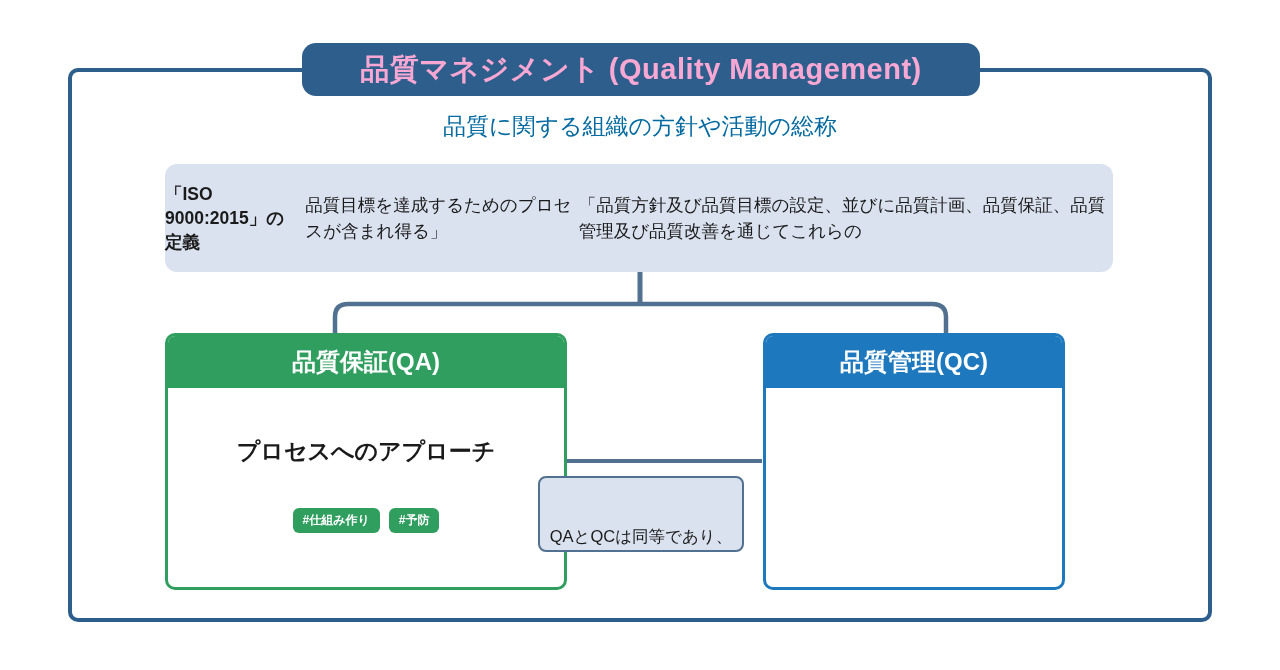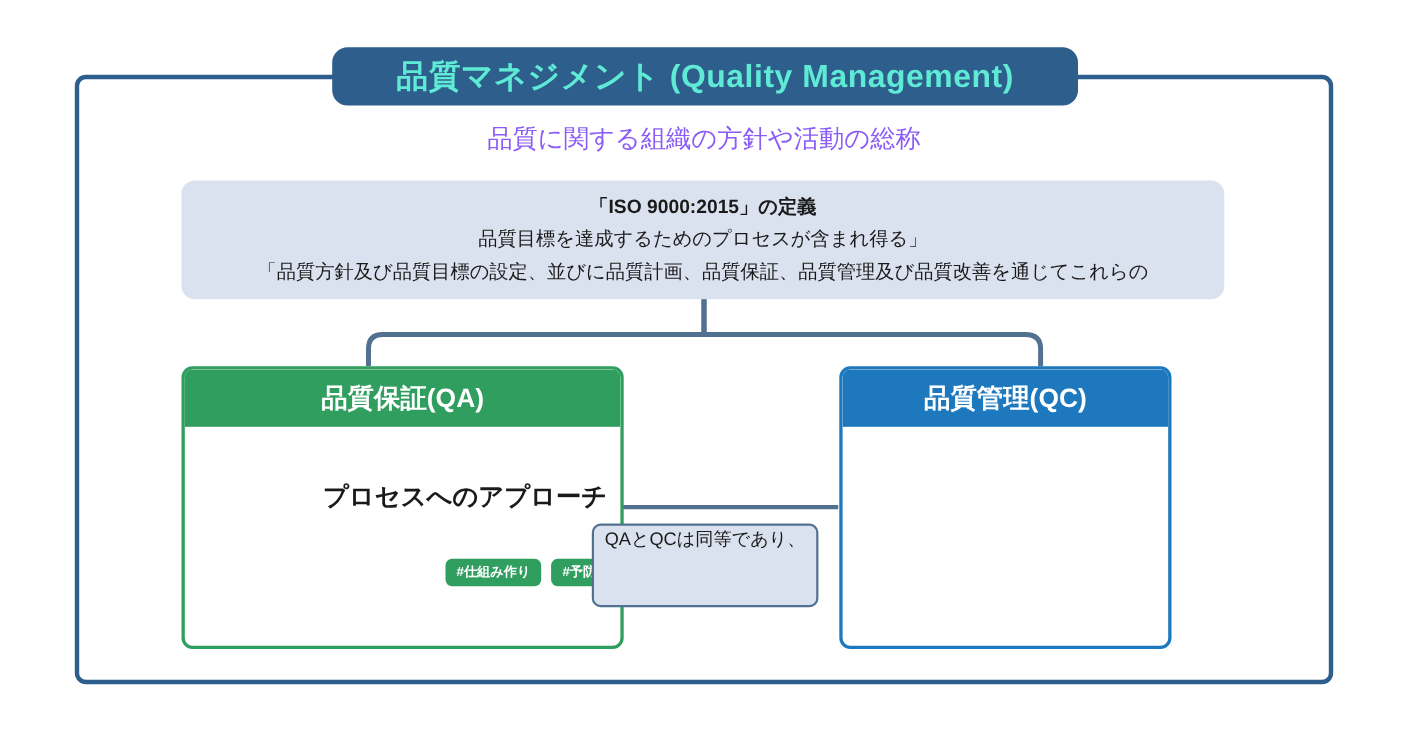--- a/index.html
+++ b/index.html
@@ -13,53 +13,53 @@
   *{margin:0;padding:0;box-sizing:border-box;}
   html,body{background:#ffffff;}
   body{font-family:"Liberation Sans","DejaVu Sans",sans-serif;color:var(--ink);}
   .canvas{position:relative;width:1280px;height:670px;background:#ffffff;overflow:hidden;}
 
   .frame{position:absolute;left:68px;top:68px;width:1144px;height:554px;
     border:4px solid var(--frame);border-radius:10px;}
 
   .title-badge{position:absolute;left:302px;top:43px;width:678px;height:53px;
     background:var(--frame);border-radius:14px;display:flex;align-items:center;justify-content:center;}
-  .title-badge span{color:#5eead4;font-weight:bold;font-size:29px;letter-spacing:.5px;}
+  .title-badge span{color:#f9a8d4;font-weight:bold;font-size:29px;letter-spacing:.5px;}
 
   .subtitle{position:absolute;left:68px;top:111px;width:1144px;text-align:center;
-    font-size:23px;color:#8b5cf6;}
+    font-size:23px;color:#0369a1;}
 
   .iso-box{position:absolute;left:165px;top:164px;width:948px;height:108px;
-    background:var(--panel);border-radius:12px;display:flex;flex-direction:column;
+    background:var(--panel);border-radius:12px;display:flex;flex-direction:row;
     align-items:center;justify-content:center;gap:4px;}
   .iso-heading{font-size:17.5px;font-weight:bold;}
   .iso-line{font-size:17.5px;line-height:1.5;}
 
   .connector-svg{position:absolute;left:0;top:0;width:1280px;height:670px;pointer-events:none;}
 
   .node{position:absolute;top:333px;height:257px;background:#ffffff;border-radius:10px;
     overflow:hidden;display:flex;flex-direction:column;}
   .node.qa{left:165px;width:402px;border:3px solid var(--green);}
   .node.qc{left:763px;width:302px;border:3px solid var(--blue);}
   .node-header{height:52px;flex:0 0 52px;display:flex;align-items:center;justify-content:center;}
   .qa .node-header{background:var(--green);}
   .qc .node-header{background:var(--blue);}
   .node-header span{color:#ffffff;font-weight:bold;font-size:24px;}
-  .node-body{flex:1;display:flex;flex-direction:column;align-items:flex-end;justify-content:space-evenly;
+  .node-body{flex:1;display:flex;flex-direction:column;align-items:center;justify-content:space-evenly;
     padding:6px 12px 12px;}
   .node-heading{font-size:23px;font-weight:bold;}
   .node-text{font-size:16.5px;line-height:1.6;text-align:center;width:312px;}
   .tag-row{display:flex;gap:9px;}
   .tag{color:#ffffff;font-weight:bold;font-size:12px;padding:4px 10px;border-radius:6px;}
   .qa .tag{background:var(--green);}
   .qc .tag{background:var(--blue);}
 
   .note-box{position:absolute;left:538px;top:476px;width:206px;height:76px;
     background:var(--panel);border:2px solid var(--connector);border-radius:8px;
-    display:flex;flex-direction:column;align-items:center;justify-content:flex-start;}
+    display:flex;flex-direction:column;align-items:center;justify-content:flex-end;}
   .note-box span{font-size:16.5px;line-height:1.55;white-space:nowrap;}
 </style>
 </head>
 <body>
 
 <div class="canvas">
 
   <div class="frame"></div>
 
   <svg class="connector-svg" viewBox="0 0 1280 670" xmlns="http://www.w3.org/2000/svg">

